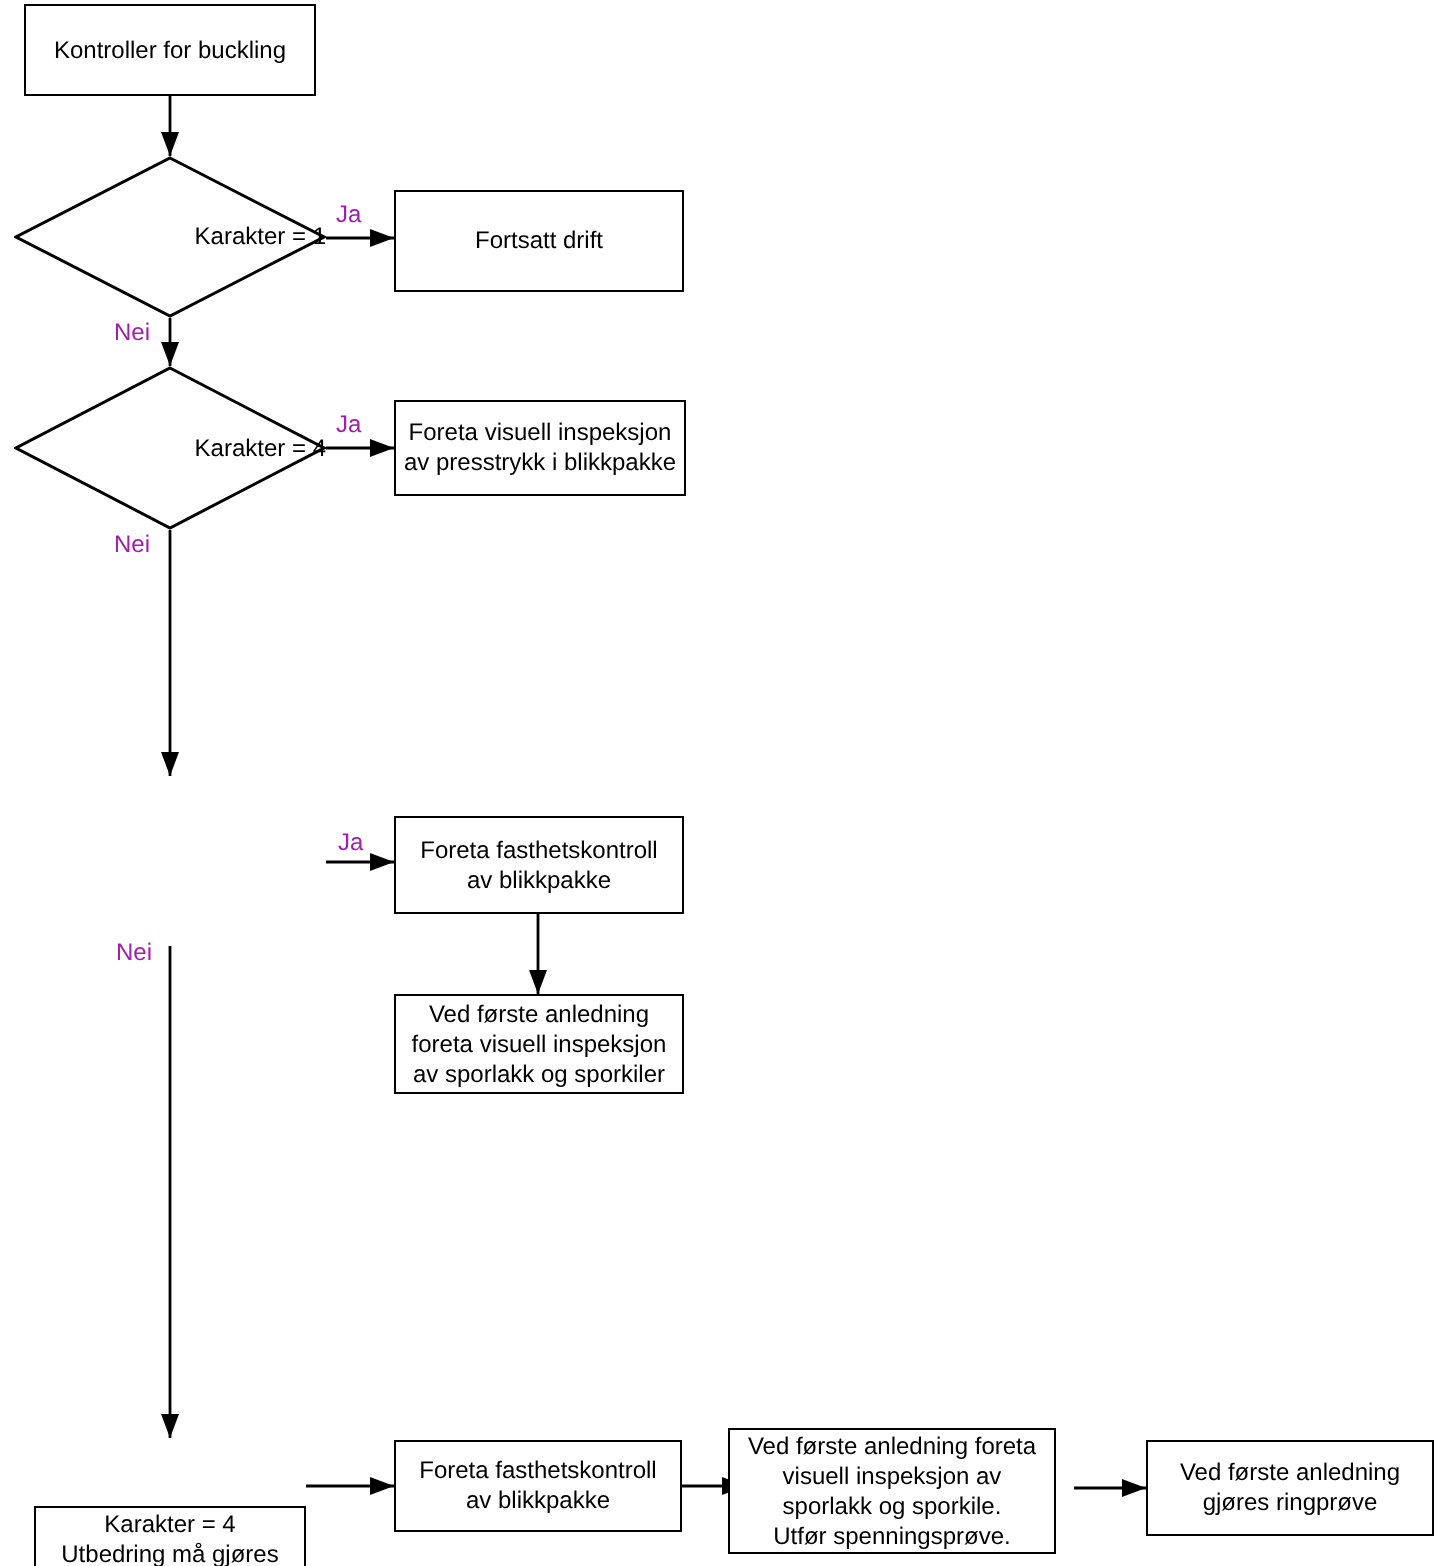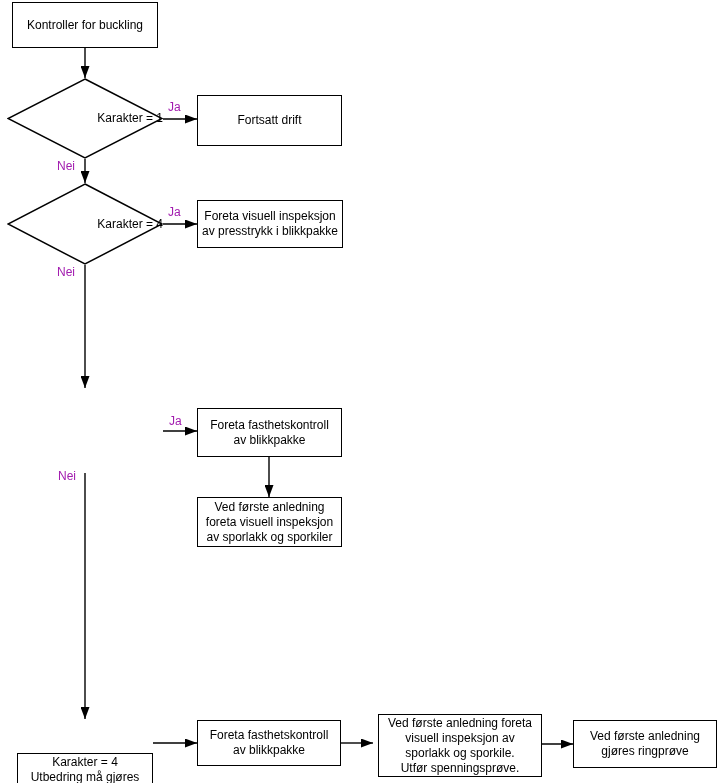--- a/index.html
+++ b/index.html
@@ -130,21 +130,21 @@
     <div class="line">Karakter = 4</div>
     <div class="line">Utbedring må gjøres</div>
     <div class="line">før videre drift</div>
   </div>
 
   <div class="node rect" style="left:197px; top:720px; width:144px; height:46px;">
     <div class="line">Foreta fasthetskontroll</div>
     <div class="line">av blikkpakke</div>
   </div>
 
-  <div class="node rect" style="left:378px; top:714px; width:164px; height:63px;">
+  <div class="node rect" style="left:364px; top:714px; width:164px; height:63px;">
     <div class="line">Ved første anledning foreta</div>
     <div class="line">visuell inspeksjon av</div>
     <div class="line">sporlakk og sporkile.</div>
     <div class="line">Utfør spenningsprøve.</div>
   </div>
 
   <div class="node rect" style="left:573px; top:720px; width:144px; height:48px;">
     <div class="line">Ved første anledning</div>
     <div class="line">gjøres ringprøve</div>
   </div>

